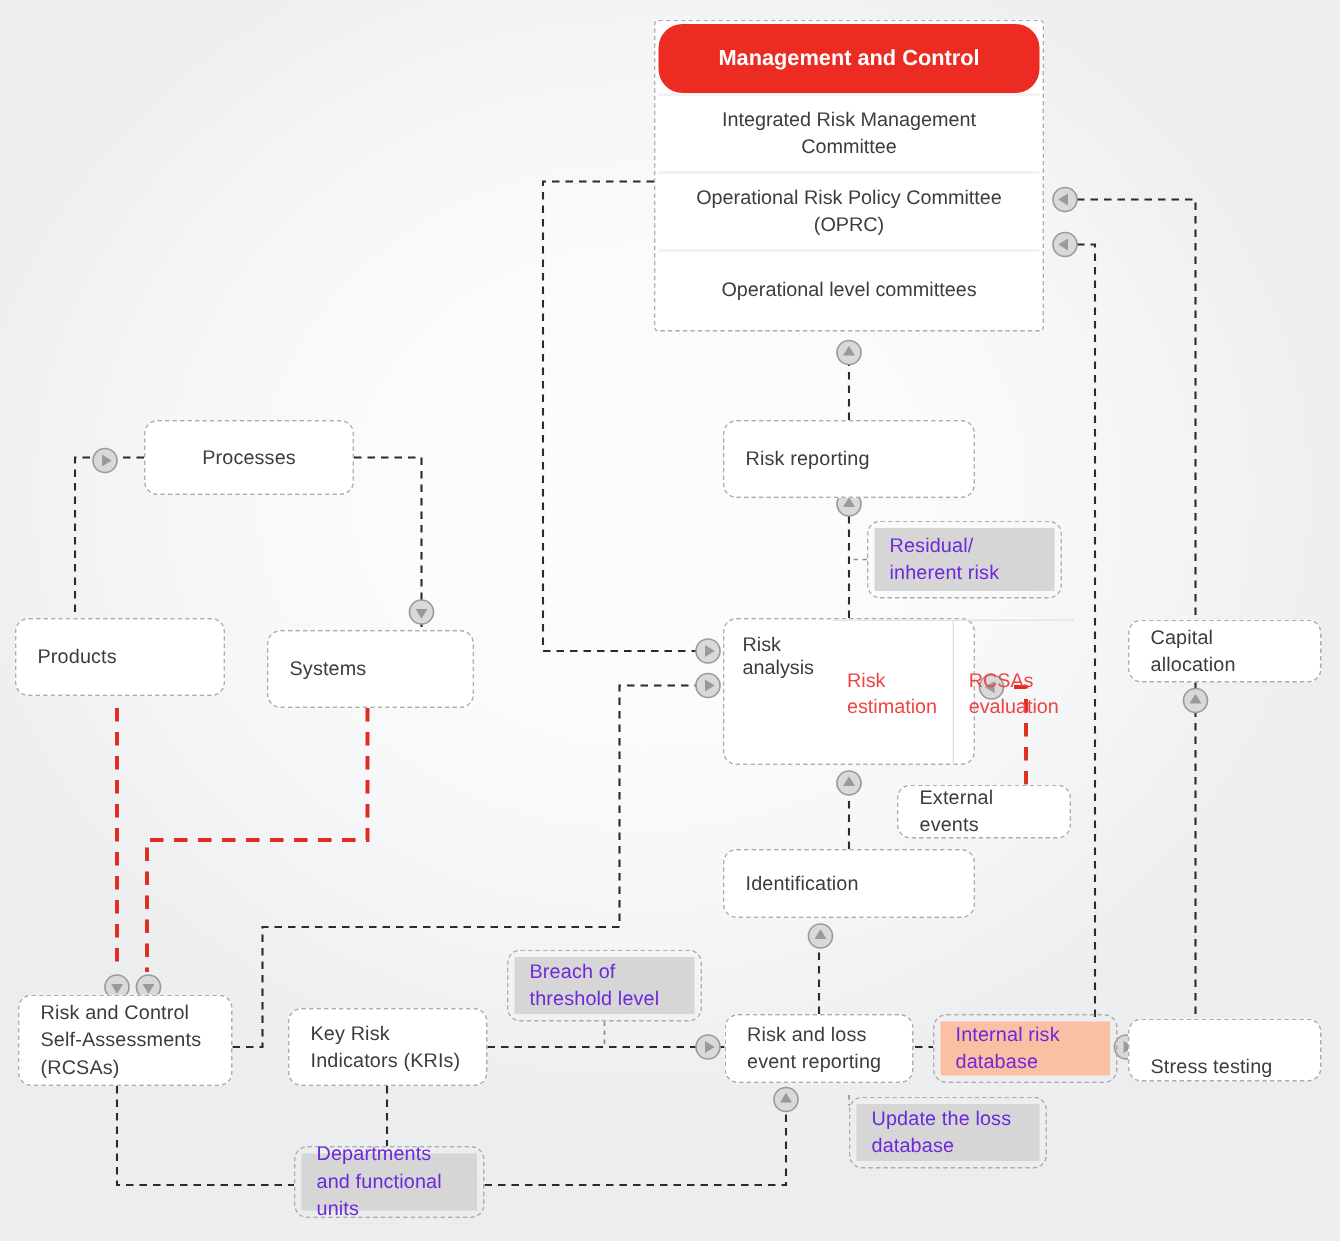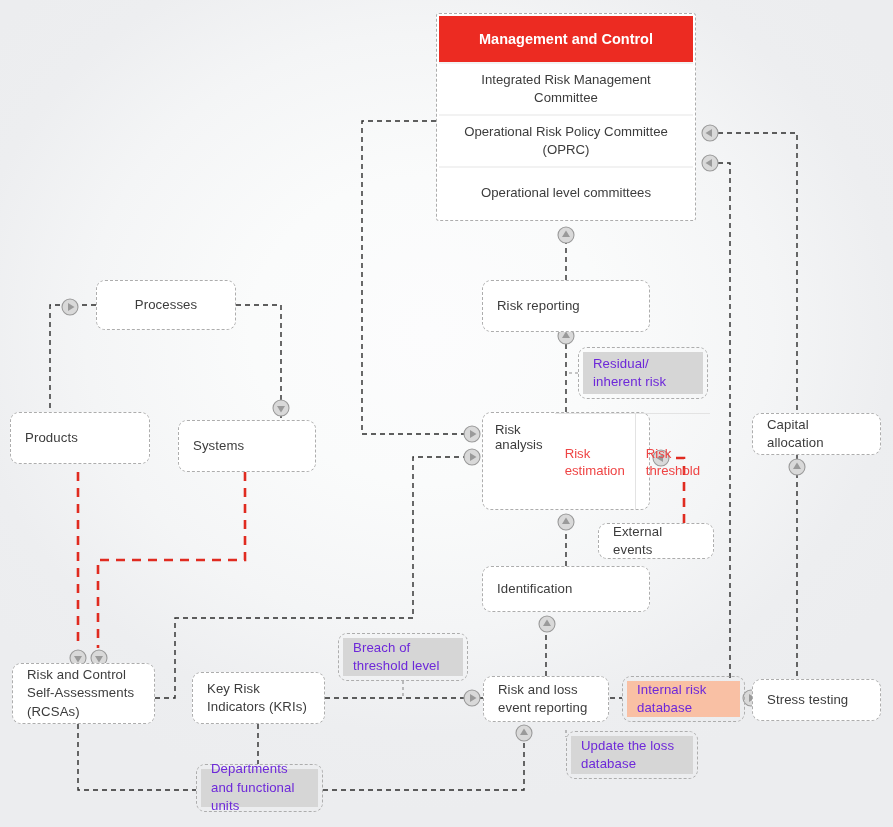--- a/index.html
+++ b/index.html
@@ -55,20 +55,21 @@
     display:flex;flex-direction:column;
   }
   #mgmt .hdr{
     background:#EC2B22;
     color:#FFFFFF;
     font-weight:bold;
     font-size:14.5px;
     height:46px;
     display:flex;align-items:center;justify-content:center;
     text-align:center;
+    border-radius:16px;
   }
   #mgmt .row{
     flex:1;
     display:flex;align-items:center;justify-content:center;
     text-align:center;
     font-size:13.2px;line-height:18.5px;
     color:#3C3C3C;
     border-top:2px solid #F2F2F2;
     padding:0 10px;
   }
@@ -234,21 +235,21 @@
   </div>
 
   <div class="node grayfill" style="left:578px;top:347px;width:130px;height:52px;">
     <div class="fill">Residual/ inherent risk</div>
   </div>
 
   <div id="riskanalysis">
     <div class="top">Risk analysis</div>
     <div class="bot">
       <div>Risk estimation</div>
-      <div>Risk threshold</div>
+      <div>RCSAs evaluation</div>
     </div>
   </div>
 
   <div class="node plain" style="left:598px;top:523px;width:116px;height:36px;">
     <span>External events</span>
   </div>
 
   <div class="node plain" style="left:482px;top:566px;width:168px;height:46px;">
     <span>Identification</span>
   </div>
@@ -262,21 +263,21 @@
   </div>
 
   <div class="node plain" style="left:752px;top:413px;width:129px;height:42px;">
     <span>Capital allocation</span>
   </div>
 
   <div class="node peachfill grayfill" style="left:622px;top:676px;width:123px;height:46px;">
     <div class="fill">Internal risk database</div>
   </div>
 
-  <div class="node plain" style="left:752px;top:679px;width:129px;height:42px;">
+  <div class="node plain" style="left:752px;top:679px;width:129px;height:42px;align-items:flex-end;">
     <span>Stress testing</span>
   </div>
 
   <div class="node plain" style="left:96px;top:280px;width:140px;height:50px;justify-content:center;">
     <span>Processes</span>
   </div>
 
   <div class="node plain" style="left:10px;top:412px;width:140px;height:52px;">
     <span>Products</span>
   </div>

